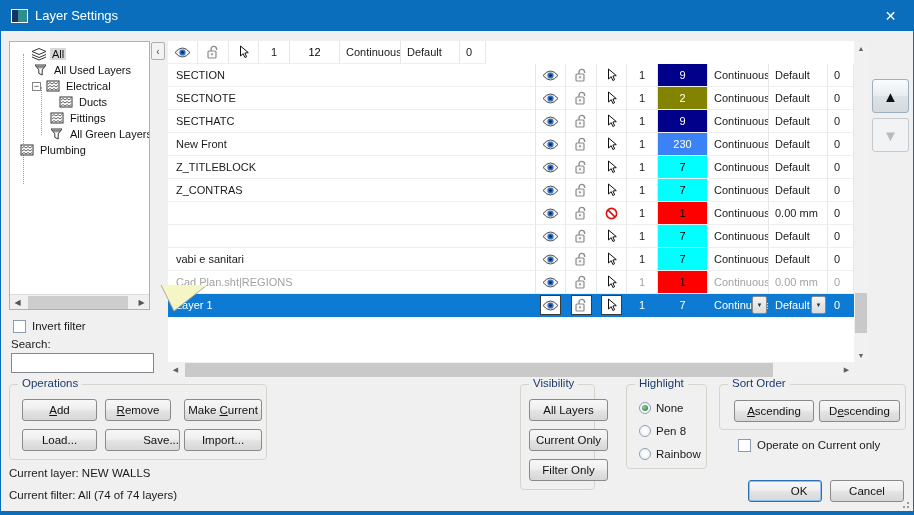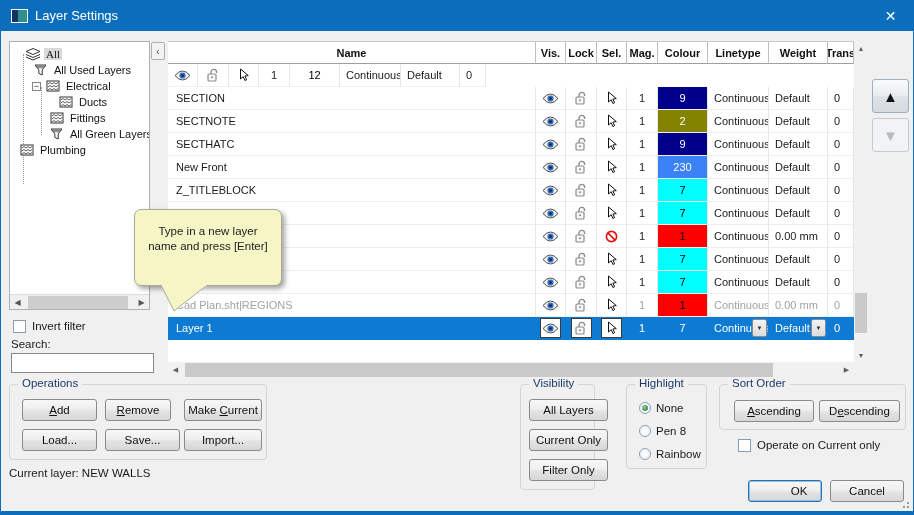--- a/index.html
+++ b/index.html
@@ -95,21 +95,21 @@
         <i></i>
       </span>
     <span class="title-text">Layer Settings</span>
     <span class="close-btn">✕</span>
   </div>
 
   <div class="tree-panel">
     <div class="tree-guide" style="left:13px;top:12px;height:130px;"></div>
     <div class="tree-guide" style="left:31px;top:45px;height:48px;"></div>
     <div id="tree" style="position:relative;padding-top:4px;">
-        <div class="tree-item sel" style="padding-left: 14px; font-family: Liberation Serif, serif;">
+        <div class="tree-item sel" style="padding-left: 20px;">
 
     <span class="ticon">
             <svg width="16" height="14" viewBox="0 0 16 14">
               <path d="M1 4.5 L8 1.5 L15 4.5 L8 7.5 Z" fill="#fff" stroke="#333"></path>
               <path d="M1 7.5 L8 10.5 L15 7.5 M1 10 L8 13 L15 10" fill="none" stroke="#333"></path>
             </svg>
           </span>
     <span class="tlabel">All</span>
   </div>
         <div class="tree-item" style="padding-left: 22px;">
@@ -175,31 +175,20 @@
       </div>
     <div class="tree-hscroll">
       <span class="arr" style="left:0;">◀</span>
       <span class="thumb"></span>
       <span class="arr" style="right:0;">▶</span>
     </div>
   </div>
   <div class="collapse-btn">‹</div>
 
   <div class="table">
-    <div class="thead" id="thead">
-        <div class="th c0">Name</div>
-        <div class="th c1">Vis.</div>
-        <div class="th c2">Lock</div>
-        <div class="th c3">Sel.</div>
-        <div class="th c4">Mag.</div>
-        <div class="th c5">Colour</div>
-        <div class="th c6">Linetype</div>
-        <div class="th c7">Weight</div>
-        <div class="th c8">Trans</div>
-      </div>
     <div id="tbody">
         <div class="tr">
     <div class="td ic c1">
             <span class="ibx">
               <svg width="17" height="11" viewBox="0 0 17 11">
                 <path d="M1 5.5 Q8.5 -3.5 16 5.5 Q8.5 14.5 1 5.5 Z" fill="#f0f0f0" stroke="#4a4a4a"></path>
                 <circle cx="8.5" cy="5.5" r="3.1" fill="#2e6fc4"></circle>
                 <circle cx="8.5" cy="5.5" r="1.3" fill="#0d1f44"></circle>
               </svg>
             </span>
@@ -678,40 +667,37 @@
     <span class="arr" style="right:0;">▶</span>
   </div>
 
   <div class="move-btn up">
       <span>▲</span>
     </div>
   <div class="move-btn down">
       <span>▼</span>
     </div>
 
-  <div class="tooltip">
-    <span>Type in a new layer name and press [Enter]</span>
-  </div>
   <svg class="tooltip-tail" width="70" height="28" viewBox="0 0 70 28">
     <path d="M20 0 L33 26 L66 0" fill="#f5f5c6" stroke="#a9a99a" stroke-width="1"></path>
     <rect x="21" y="0" width="44" height="1.5" fill="#f5f5c6"></rect>
   </svg>
 
   <span class="chk" style="left:12px;top:319px;"></span>
   <span class="lbl" style="left:31px;top:319px;">Invert filter</span>
   <span class="lbl" style="left:10px;top:337px;">Search:</span>
   <input class="search-input" value="" style="">
 
   <div class="grp" style="left:8px;top:383px;width:258px;height:76px;">
     <span class="gl">Operations</span>
     <div class="btn" style="left:12px;top:14px;width:75px;"><span class="u">A</span><span>dd</span></div>
     <div class="btn" style="left:95px;top:14px;width:66px;"><span class="u">R</span><span>emove</span></div>
     <div class="btn" style="left:174px;top:14px;width:78px;"><span>Make </span><span class="u">C</span><span>urrent</span></div>
     <div class="btn" style="left:12px;top:44px;width:75px;">Load...</div>
-    <div class="btn" style="left:95px;top:44px;width:75px;">Save...</div>
+    <div class="btn" style="left:95px;top:44px;width:75px;text-align:right;">Save...</div>
     <div class="btn" style="left:174px;top:44px;width:78px;">Import...</div>
   </div>
 
   <div class="grp" style="left:519px;top:383px;width:75px;height:106px;">
     <span class="gl">Visibility</span>
     <div class="btn" style="left:8px;top:14px;width:79px;">All Layers</div>
     <div class="btn" style="left:8px;top:44px;width:79px;">Current Only</div>
     <div class="btn" style="left:8px;top:74px;width:79px;">Filter Only</div>
   </div>
 
@@ -736,20 +722,21 @@
   <div class="grp" style="left:718px;top:383px;width:187px;height:46px;">
     <span class="gl">Sort Order</span>
     <div class="btn" style="left:14px;top:15px;width:80px;"><span class="u">A</span><span>scending</span></div>
     <div class="btn" style="left:99px;top:15px;width:81px;"><span>D</span><span class="u">e</span><span>scending</span></div>
   </div>
 
   <span class="chk" style="left:737px;top:438px;"></span>
   <span class="lbl" style="left:756px;top:438px;">Operate on Current only</span>
 
   <div class="status" style="top:466px;">Current layer: NEW WALLS</div>
+  <div class="status" style="top:488px;">Current filter: All (74 of 74 layers)</div>
 
   <div class="btn focused" style="left:747px;top:479px;width:74px;">OK</div>
   <div class="btn" style="left:829px;top:479px;width:74px;">Cancel</div>
 
   <div class="grip">
     <i style="right:0;bottom:0;"></i>
       <i style="right:0;bottom:4px;"></i>
       <i style="right:4px;bottom:0;"></i>
   </div>
 

